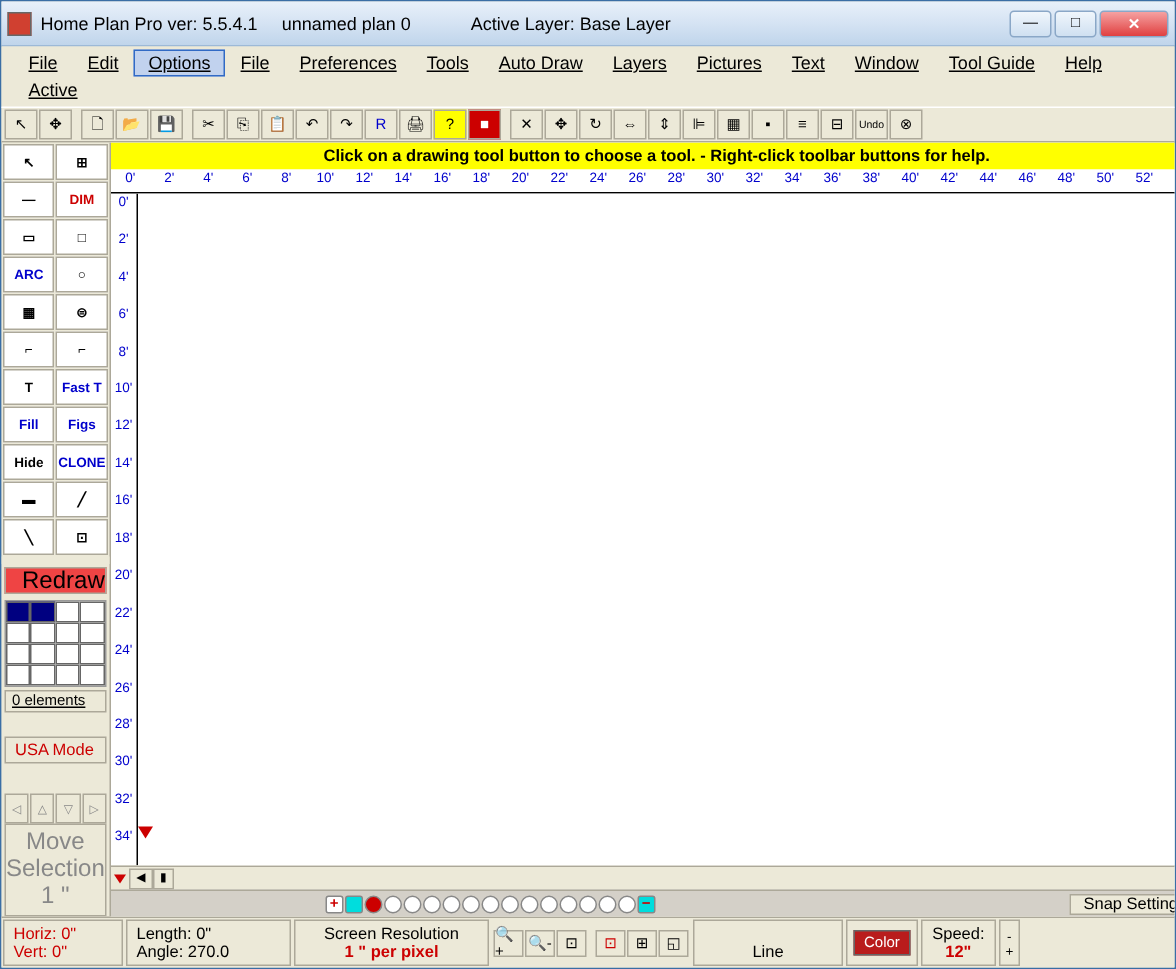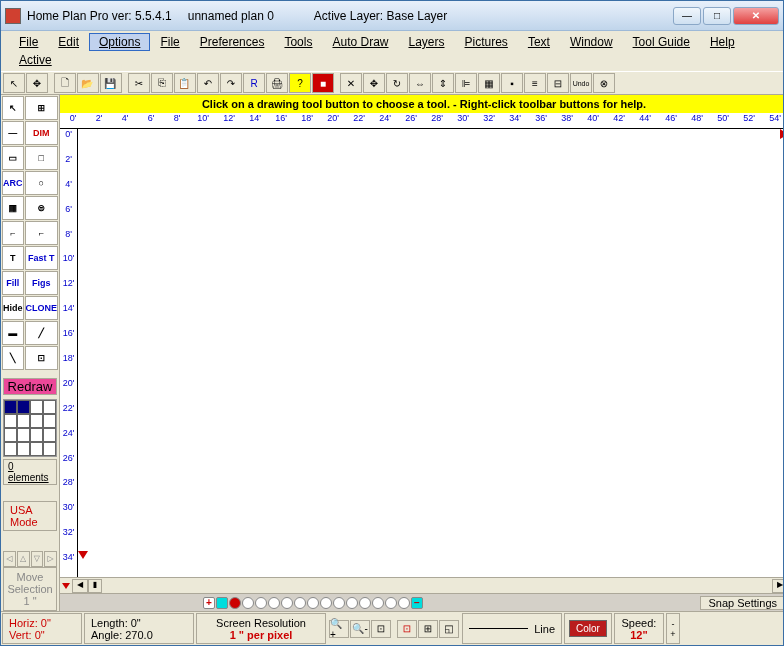--- a/index.html
+++ b/index.html
@@ -19,29 +19,29 @@
 .toolbar-main { height: 24px; background: #ece9d8; border-top: 1px solid #fff; border-bottom: 1px solid #aca899; display: flex; align-items: center; padding: 0 2px; gap: 1px; }
 .tb-btn { width: 22px; height: 20px; border: 1px solid #aca899; background: #ece9d8; font-size: 10px; display: flex; align-items: center; justify-content: center; }
 .tb-sep { width: 4px; }
 .content-row { flex: 1; display: flex; overflow: hidden; }
 .left-tools { width: 80px; background: #ece9d8; border-right: 1px solid #aca899; display: flex; flex-direction: column; }
 .tool-grid { display: grid; grid-template-columns: 1fr 1fr; gap: 1px; padding: 1px; }
 .tool-cell { height: 24px; border: 1px solid #aca899; background: #fff; font-size: 9px; display: flex; align-items: center; justify-content: center; color: #000; font-weight: bold; }
 .tool-cell.blue { color: #0000cc; }
 .tool-cell.red { color: #cc0000; }
 .tool-cell.sep { height: 6px; background: #ece9d8; border: none; grid-column: 1 / 3; }
-.redraw-btn { margin: 2px; height: 18px; border: 1px solid #aca899; background: #ec4899; font-size: 13px; text-align: center; }
+.redraw-btn { margin: 2px; height: 18px; border: 1px solid #aca899; background: #ef4444; font-size: 16px; text-align: right; }
 .lw-grid { margin: 2px; display: grid; grid-template-columns: repeat(4,1fr); grid-template-rows: repeat(4,14px); gap: 0; border: 1px solid #999; }
 .lw-cell { border: 1px solid #666; background: #fff; }
 .lw-cell.filled { background: #000080; }
 .elem-count { font-size: 10px; padding: 1px 4px; border: 1px solid #aca899; margin: 0 2px; text-decoration: underline; }
 .usa-mode { font-size: 11px; color: #cc0000; padding: 2px 6px; border: 1px solid #aca899; margin: 16px 2px; }
 .nav-arrows { margin: 4px 2px 0; display: grid; grid-template-columns: repeat(4,1fr); height: 22px; gap: 1px; }
 .nav-arrows div { border: 1px solid #aca899; background: #ece9d8; font-size: 8px; display: flex; align-items: center; justify-content: center; color: #888; }
-.move-sel { margin: 0 2px; padding: 3px 0; font-size: 11px; text-align: center; border: 1px solid #aca899; color: #888; }
+.move-sel { margin: 0 2px; padding: 3px 0; font-size: 16px; text-align: center; border: 1px solid #aca899; color: #888; }
 .canvas-area { flex: 1; display: flex; flex-direction: column; background: #fff; position: relative; }
 .hint-bar { height: 18px; background: #ffff00; font-size: 11px; font-weight: bold; text-align: center; line-height: 18px; }
 .hruler { height: 16px; background: #fff; border-bottom: 1px solid #000; font-size: 9px; position: relative; overflow: hidden; white-space: nowrap; }
 .hruler span { display: inline-block; width: 26px; text-align: center; color: #0000cc; }
 .canvas-row { flex: 1; display: flex; overflow: hidden; }
 .vruler { width: 18px; background: #fff; border-right: 1px solid #000; font-size: 9px; display: flex; flex-direction: column; }
 .vruler span { height: 26px; text-align: center; color: #0000cc; writing-mode: horizontal-tb; }
 .canvas { flex: 1; background: #fff; position: relative; }
 .red-arrow-right { position: absolute; right: 0; top: 0; width: 0; height: 0; border-left: 8px solid #cc0000; border-top: 5px solid transparent; border-bottom: 5px solid transparent; }
 .red-arrow-down { position: absolute; left: 0; bottom: 18px; width: 0; height: 0; border-top: 8px solid #cc0000; border-left: 5px solid transparent; border-right: 5px solid transparent; }
@@ -261,21 +261,21 @@
     </div>
     <div class="zoom-btns">
       <div class="zbtn">🔍+</div>
       <div class="zbtn">🔍-</div>
       <div class="zbtn">⊡</div>
       <div style="width:4px"></div>
       <div class="zbtn" style="color:#c00">⊡</div>
       <div class="zbtn">⊞</div>
       <div class="zbtn">◱</div>
     </div>
-    <div class="status-cell" style="flex:0 0 100px;flex-direction:row;align-items:center;gap:6px">
+    <div class="status-cell" style="flex:0 0 100px;flex-direction:column;align-items:center;gap:6px">
       <div style="flex:1;height:0;border-top:1px solid #000"></div>
       <span>Line</span>
     </div>
     <div class="status-cell" style="padding:4px">
       <div class="color-btn">Color</div>
     </div>
     <div class="status-cell" style="width:50px;text-align:center">
       <span>Speed:</span>
       <span style="color:#cc0000;font-weight:bold">12"</span>
     </div>

